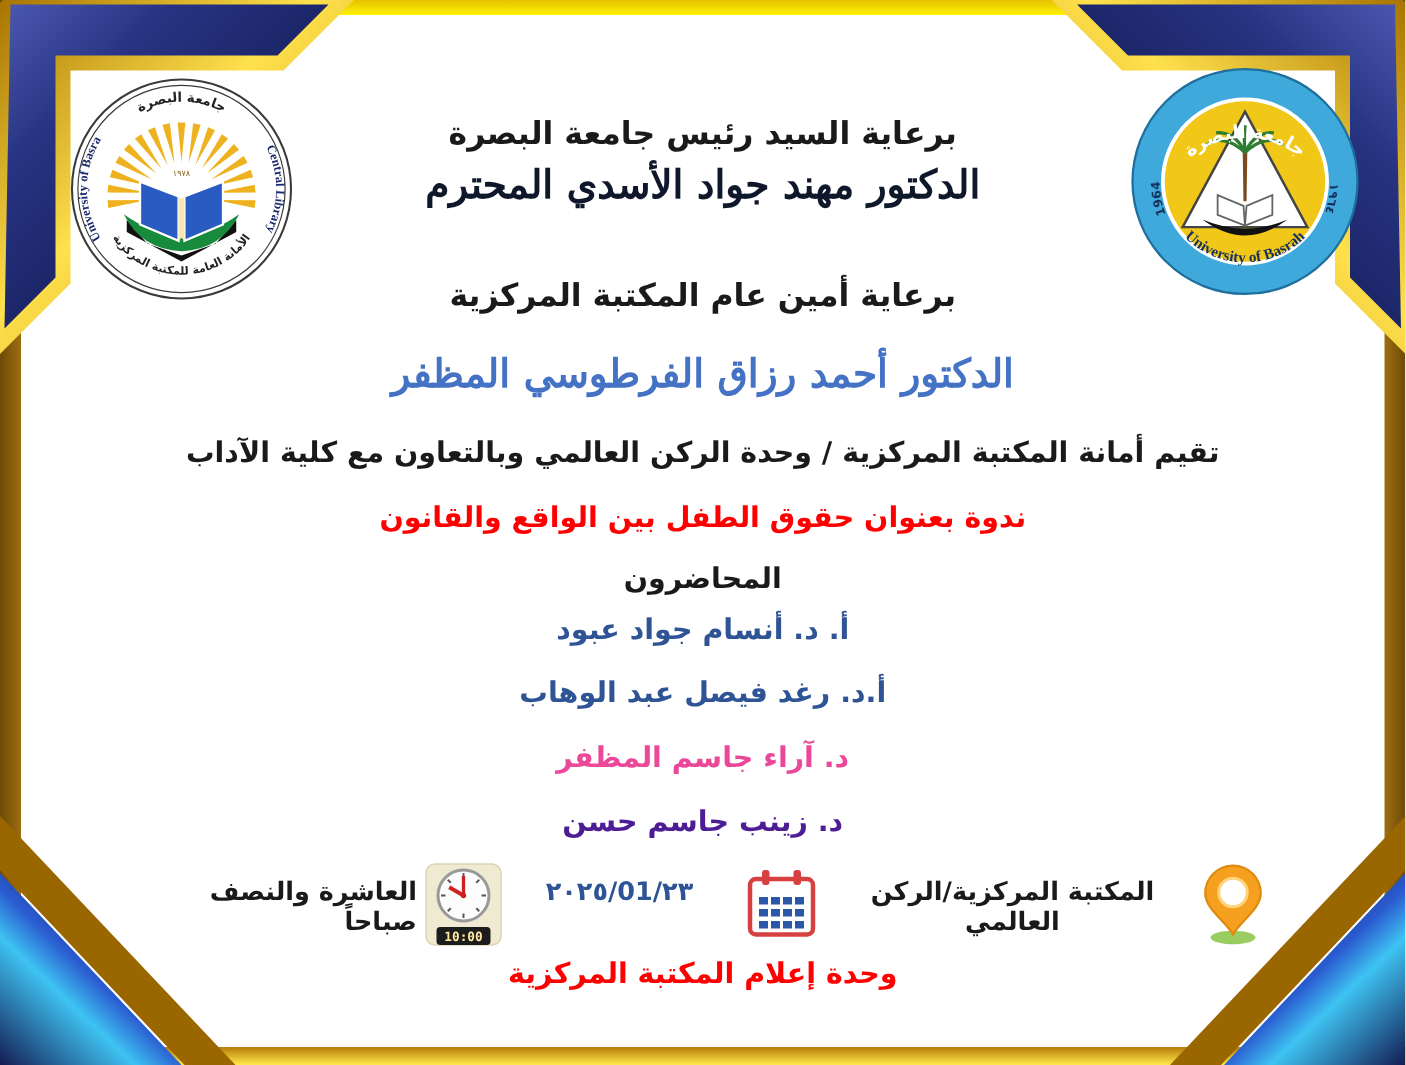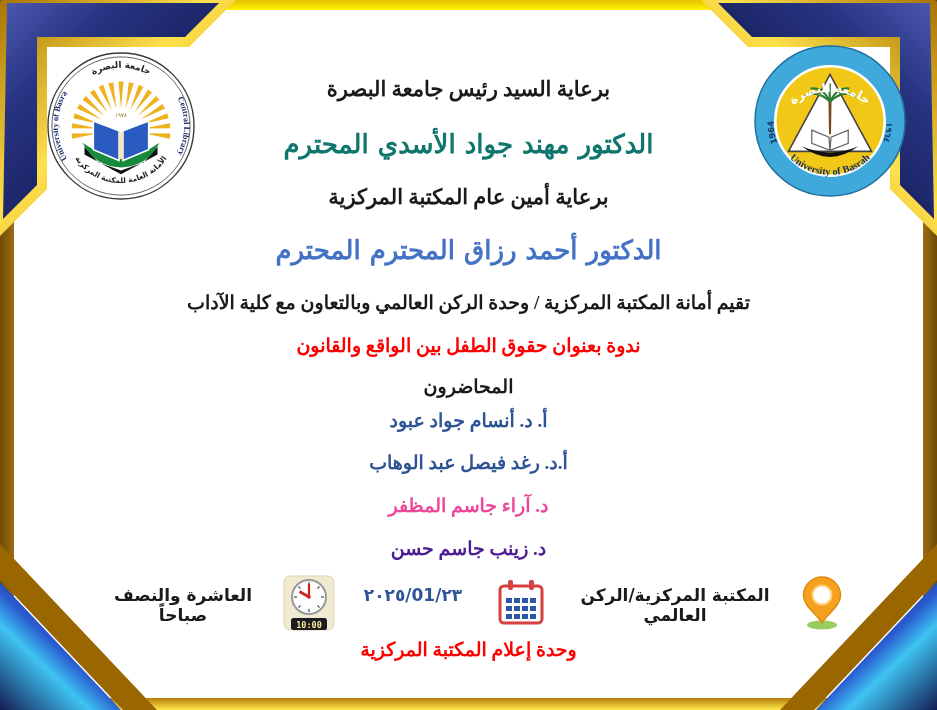--- a/index.html
+++ b/index.html
@@ -18,37 +18,37 @@
   .corner-tr{top:0;right:0;transform:scaleX(-1);}
   .corner-bl{bottom:0;left:0;}
   .corner-br{bottom:0;right:0;transform:scaleX(-1);}
 
   .logo{position:absolute;z-index:3;}
   .logo-left{left:45px;top:52px;width:152px;height:148px;}
   .logo-right{left:752px;top:45px;width:156px;height:152px;}
 
   
   .line{position:absolute;left:110px;right:110px;text-align:center;direction:rtl;
-        font-weight:bold;color:#1a1a1a;z-index:4;line-height:1.25;font-family:Liberation Serif, serif;}
+        font-weight:bold;color:#1a1a1a;z-index:4;line-height:1.25;}
   .t-patronage{top:76px;font-size:21px;}
-  .t-president{top:128px;font-size:26px;color:#0f766e;font-family:"DejaVu Serif",serif;}
+  .t-president{top:108px;font-size:26px;color:#0f172a;font-family:"DejaVu Serif",serif;}
   .t-supervision{top:184px;font-size:21px;}
   .t-secretary{top:234px;font-size:26px;color:#4472C4;font-family:"DejaVu Serif",serif;}
   .t-organizer{top:291px;font-size:19px;left:70px;right:70px;}
   .t-seminar{top:334px;font-size:19px;color:#fe0000;}
   .t-heading{top:375px;font-size:19px;text-align:center;}
   .t-name1{top:409px;font-size:19px;color:#2F5496;}
   .t-name2{top:451px;font-size:19px;color:#2F5496;}
   .t-name3{top:494px;font-size:19px;color:#ec4899;}
   .t-name4{top:537px;font-size:19px;color:#4c1d95;}
   .t-media{top:638px;font-size:19px;color:#fe0000;}
 
   
   .f-item{position:absolute;z-index:4;font-weight:bold;direction:rtl;}
-  .f-time{left:88px;top:585px;width:190px;text-align:center;font-size:17px;color:#1a1a1a;}
+  .f-time{left:88px;top:585px;width:190px;text-align:right;font-size:17px;color:#1a1a1a;}
   .f-clock{left:283px;top:575px;width:52px;height:58px;}
   .f-date{left:350px;top:585px;width:126px;text-align:center;font-size:17px;color:#2F5496;direction:ltr;}
   .f-cal{left:497px;top:578px;width:48px;height:48px;}
   .f-loc{left:558px;top:585px;width:234px;text-align:center;font-size:17px;color:#1a1a1a;}
   .f-pin{left:797px;top:574px;width:50px;height:58px;}
 </style>
 </head>
 <body>
 
 <div class="poster">
@@ -187,21 +187,21 @@
       <textPath href="#arcLeftU" startOffset="50%" text-anchor="middle">1964</textPath>
     </text>
     <text font-size="8" font-weight="bold" fill="#16305e">
       <textPath href="#arcRightU" startOffset="50%" text-anchor="middle">١٩٦٤</textPath>
     </text>
   </svg>
 
   <div class="line t-patronage">برعاية السيد رئيس جامعة البصرة</div>
   <div class="line t-president">الدكتور مهند جواد الأسدي المحترم</div>
   <div class="line t-supervision">برعاية أمين عام المكتبة المركزية</div>
-  <div class="line t-secretary">الدكتور أحمد رزاق المحترم المحترم</div>
+  <div class="line t-secretary">الدكتور أحمد رزاق الفرطوسي المظفر</div>
   <div class="line t-organizer">تقيم أمانة المكتبة المركزية / وحدة الركن العالمي وبالتعاون مع كلية الآداب</div>
   <div class="line t-seminar">ندوة بعنوان حقوق الطفل بين الواقع والقانون</div>
   <div class="line t-heading">المحاضرون</div>
   <div class="line t-name1">أ. د. أنسام جواد عبود</div>
   <div class="line t-name2">أ.د. رغد فيصل عبد الوهاب</div>
   <div class="line t-name3">د. آراء جاسم المظفر</div>
   <div class="line t-name4">د. زينب جاسم حسن</div>
 
   <div class="f-item f-time">العاشرة والنصف صباحاً</div>
 

